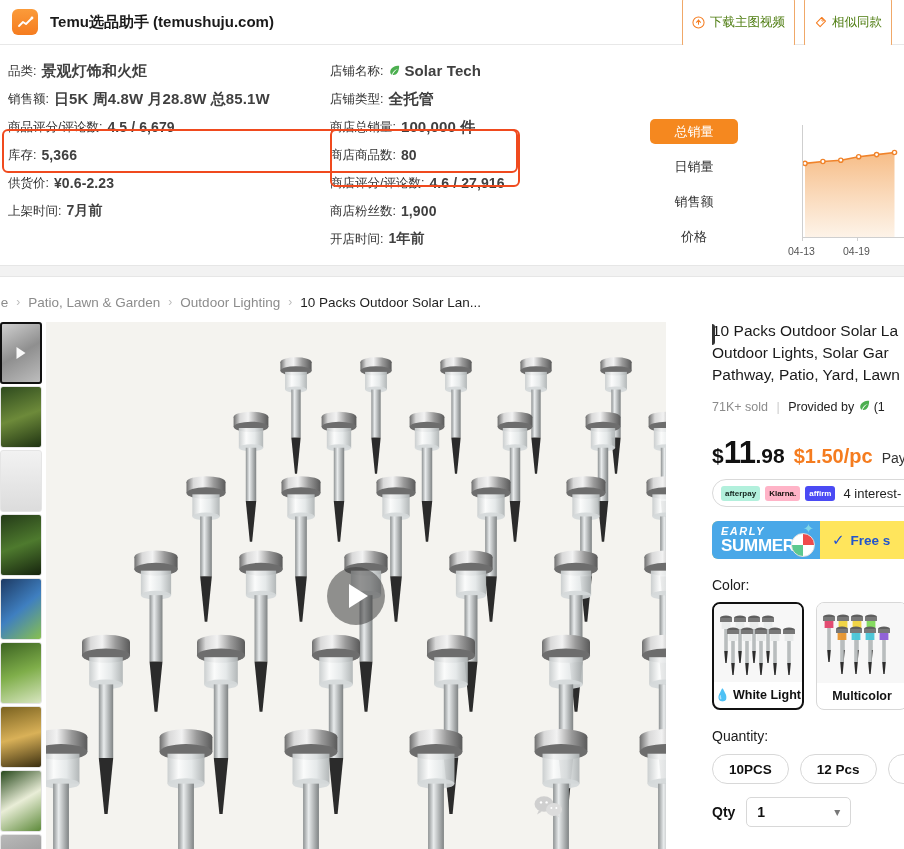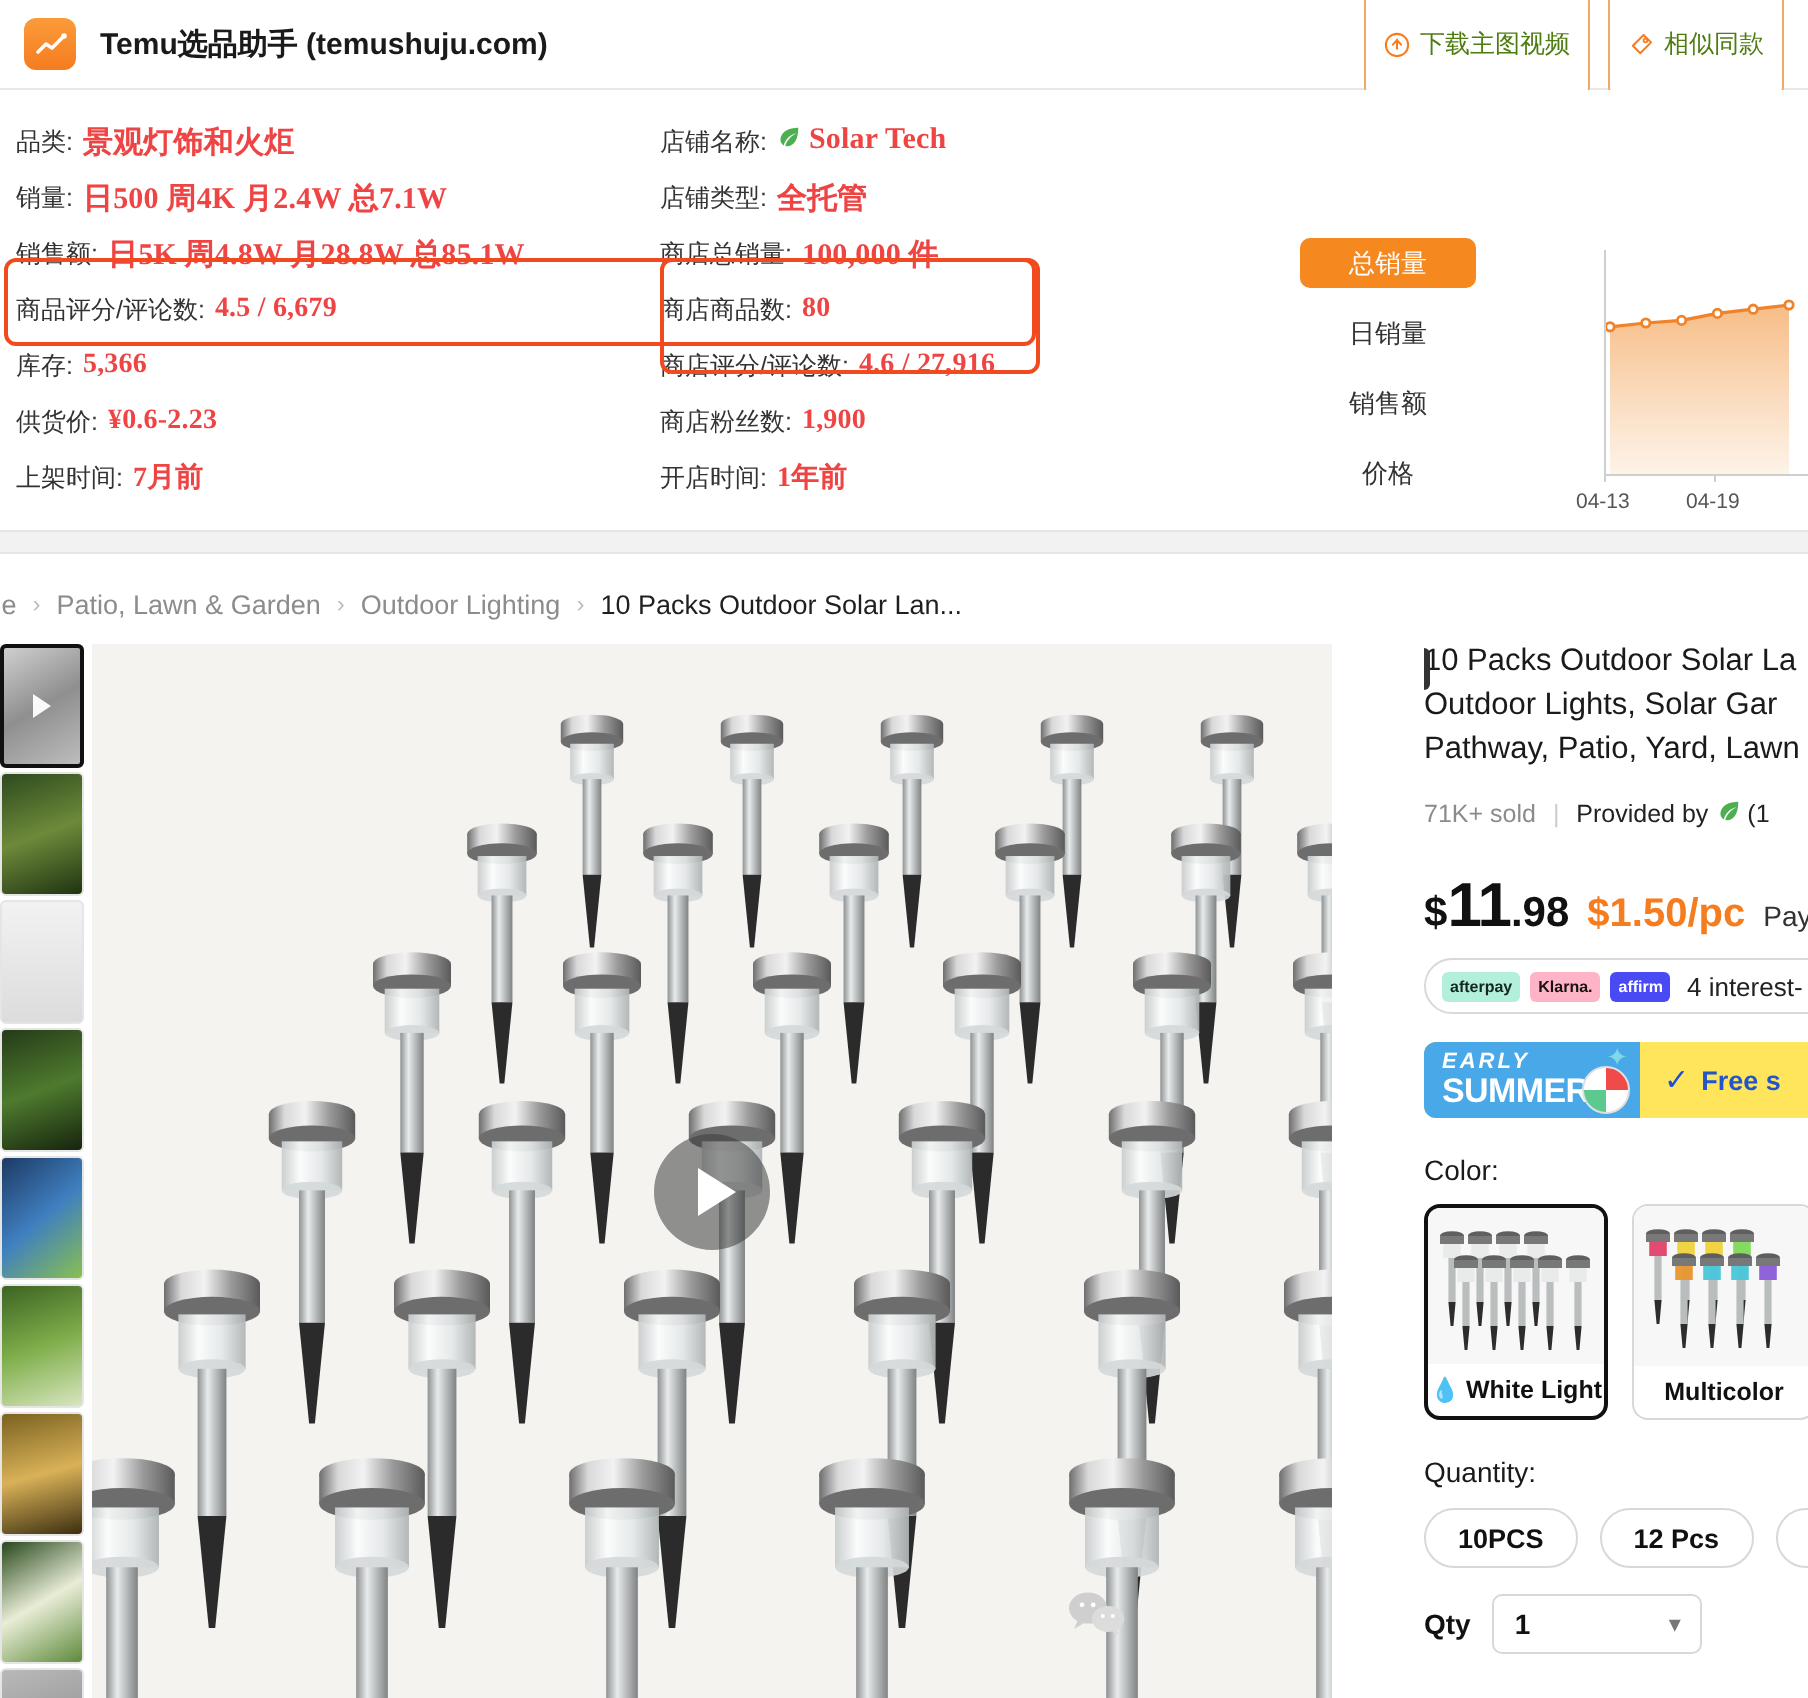--- a/index.html
+++ b/index.html
@@ -44,22 +44,22 @@
   }
   .dp-col { position: absolute; top: 0; margin-top: 12px; }
   .dp-col-left { left: 8px; width: 320px; }
   .dp-col-right { left: 330px; width: 320px; }
   .dp-row {
     height: 28px; display: flex; align-items: center;
     font-size: 13px; white-space: nowrap;
   }
   .dp-label { color: #333; font-size: 12.5px; }
   .dp-value {
-    color: #ef4444; font-weight: bold; margin-left: 5px;
-    font-size: 14px; letter-spacing: .1px; font-family: Liberation Serif, serif;
+    color: #404040; font-weight: bold; margin-left: 5px;
+    font-size: 14px; letter-spacing: .1px;
   }
   .dp-value.big { font-size: 15px; }
   .leaf { display:inline-block; margin-right: 3px; vertical-align: -1px; }
 
   .hl-box {
     position: absolute; border: 2px solid #f04a1e; border-radius: 6px;
     pointer-events: none;
   }
   #hl-left  { left: 2px;  top: 84px;  width: 516px; height: 44px; }
   #hl-right { left: 330px; top: 84px; width: 190px; height: 58px; }
@@ -294,24 +294,20 @@
       </button>
     </div>
   </div>
 
   <div class="data-panel">
 
     <div class="dp-col dp-col-left">
       <div class="dp-row">
         <span class="dp-label">品类:</span>
         <span class="dp-value big">景观灯饰和火炬</span>
-      </div>
-      <div class="dp-row">
-        <span class="dp-label">销量:</span>
-        <span class="dp-value big">日500 周4K 月2.4W 总7.1W</span>
       </div>
       <div class="dp-row">
         <span class="dp-label">销售额:</span>
         <span class="dp-value big">日5K 周4.8W 月28.8W 总85.1W</span>
       </div>
       <div class="dp-row">
         <span class="dp-label">商品评分/评论数:</span>
         <span class="dp-value">4.5 / 6,679</span>
       </div>
       <div class="dp-row">

